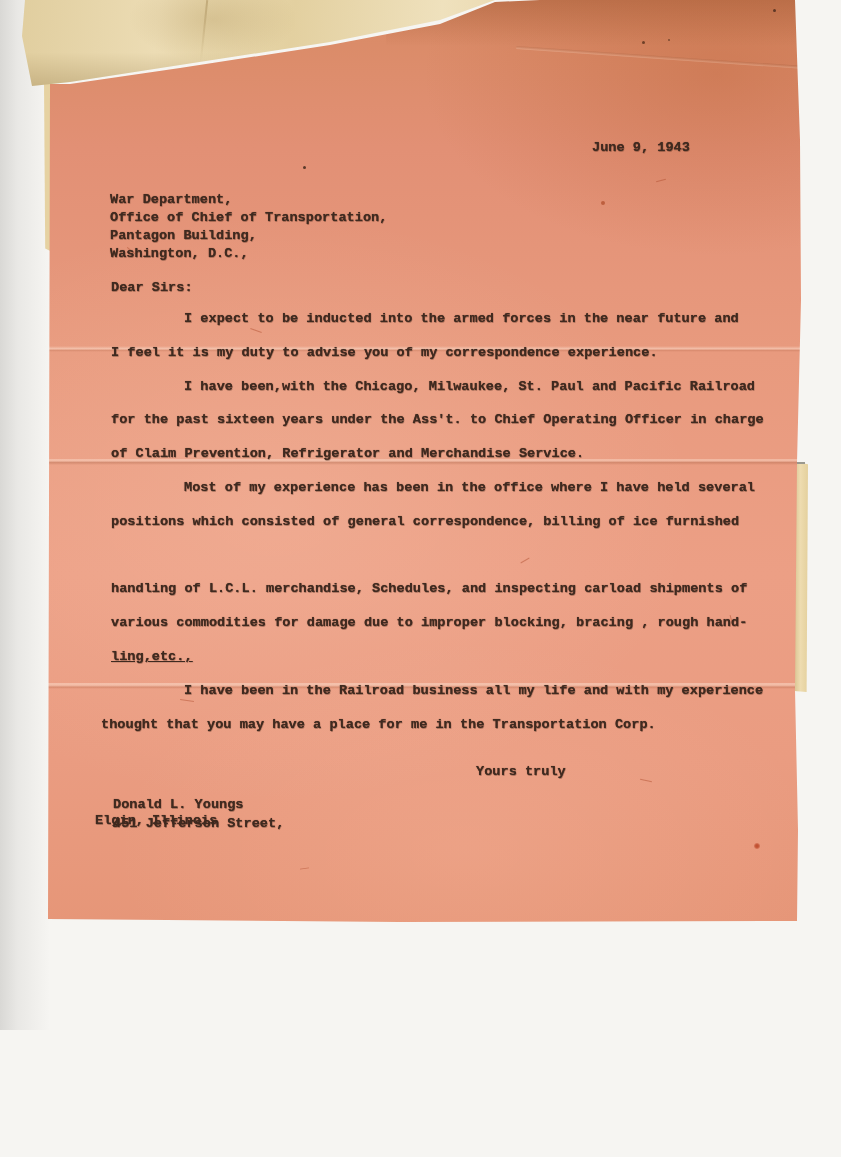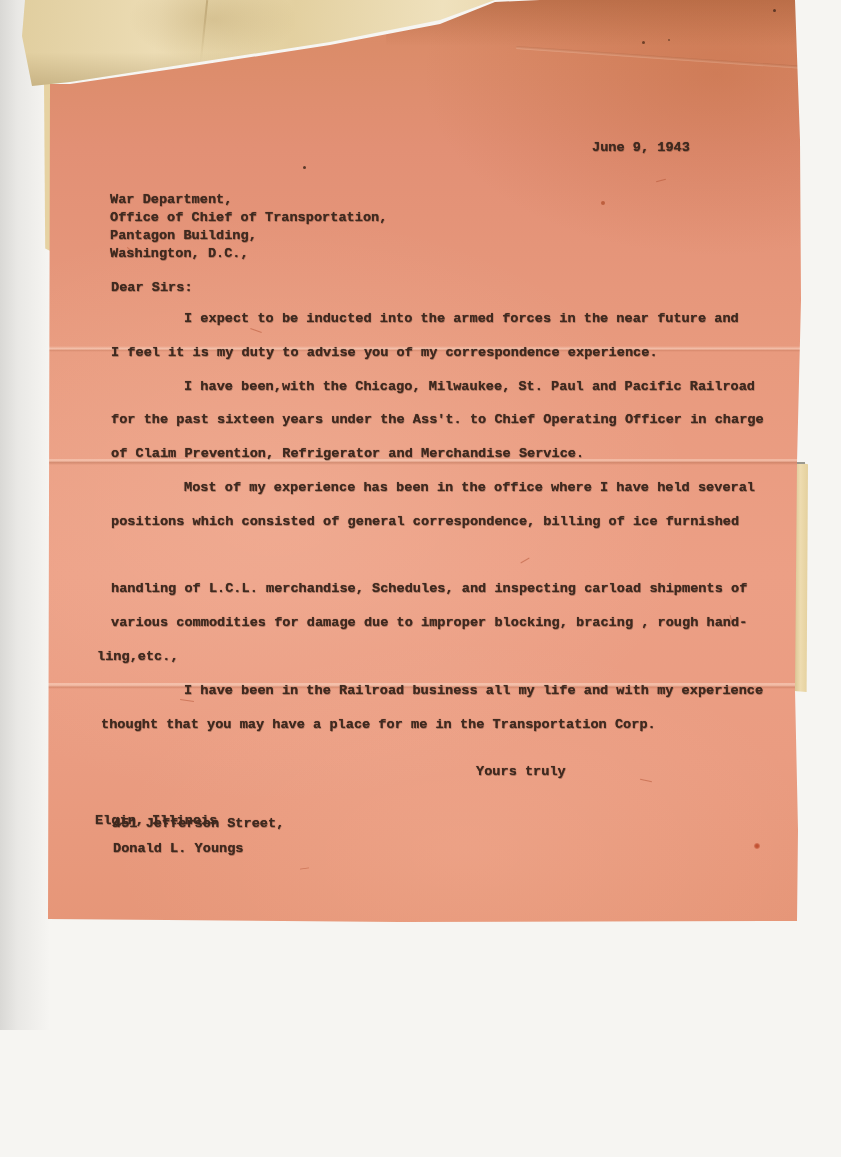--- a/index.html
+++ b/index.html
@@ -97,27 +97,27 @@
 
   <div class="tline" style="left:138px;top:311px;">I expect to be inducted into the armed forces in the near future and</div>
   <div class="tline" style="left:65px;top:345px;">I feel it is my duty to advise you of my correspondence experience.</div>
   <div class="tline" style="left:65px;top:412px;">for the past sixteen years under the Ass't. to Chief Operating Officer in charge</div>
   <div class="tline" style="left:138px;top:379px;">I have been,with the Chicago, Milwaukee, St. Paul and Pacific Railroad</div>
   <div class="tline" style="left:65px;top:446px;">of Claim Prevention, Refrigerator and Merchandise Service.</div>
   <div class="tline" style="left:138px;top:480px;">Most of my experience has been in the office where I have held several</div>
   <div class="tline" style="left:65px;top:514px;">positions which consisted of general correspondence, billing of ice furnished</div>
   <div class="tline" style="left:65px;top:581px;">handling of L.C.L. merchandise, Schedules, and inspecting carload shipments of</div>
   <div class="tline" style="left:65px;top:615px;">various commodities for damage due to improper blocking, bracing , rough hand-</div>
-  <div class="tline" style="left:51px;top:649px;">ling,etc.,</div>
+  <div class="tline" style="left:65px;top:649px;text-decoration:underline;">ling,etc.,</div>
   <div class="tline" style="left:138px;top:683px;">I have been in the Railroad business all my life and with my experience</div>
   <div class="tline" style="left:55px;top:717px;">thought that you may have a place for me in the Transportation Corp.</div>
 
   <div class="tline" style="left:430px;top:764px;">Yours truly</div>
 
-  <div class="tline" style="left:67px;top:797px;margin-top:44px;">Donald L. Youngs</div>
+  <div class="tline" style="left:67px;top:797px;">Donald L. Youngs</div>
   <div class="tline" style="left:67px;top:816px;">451 Jefferson Street,</div>
   <div class="tline" style="left:49px;top:813px;">Elgin, Illinois</div>
 </div>
 
 <div class="flap">
   <div class="flap-crease"></div>
 </div>
 <div class="flap-shadow-inner"></div>
 
 </body></html>

